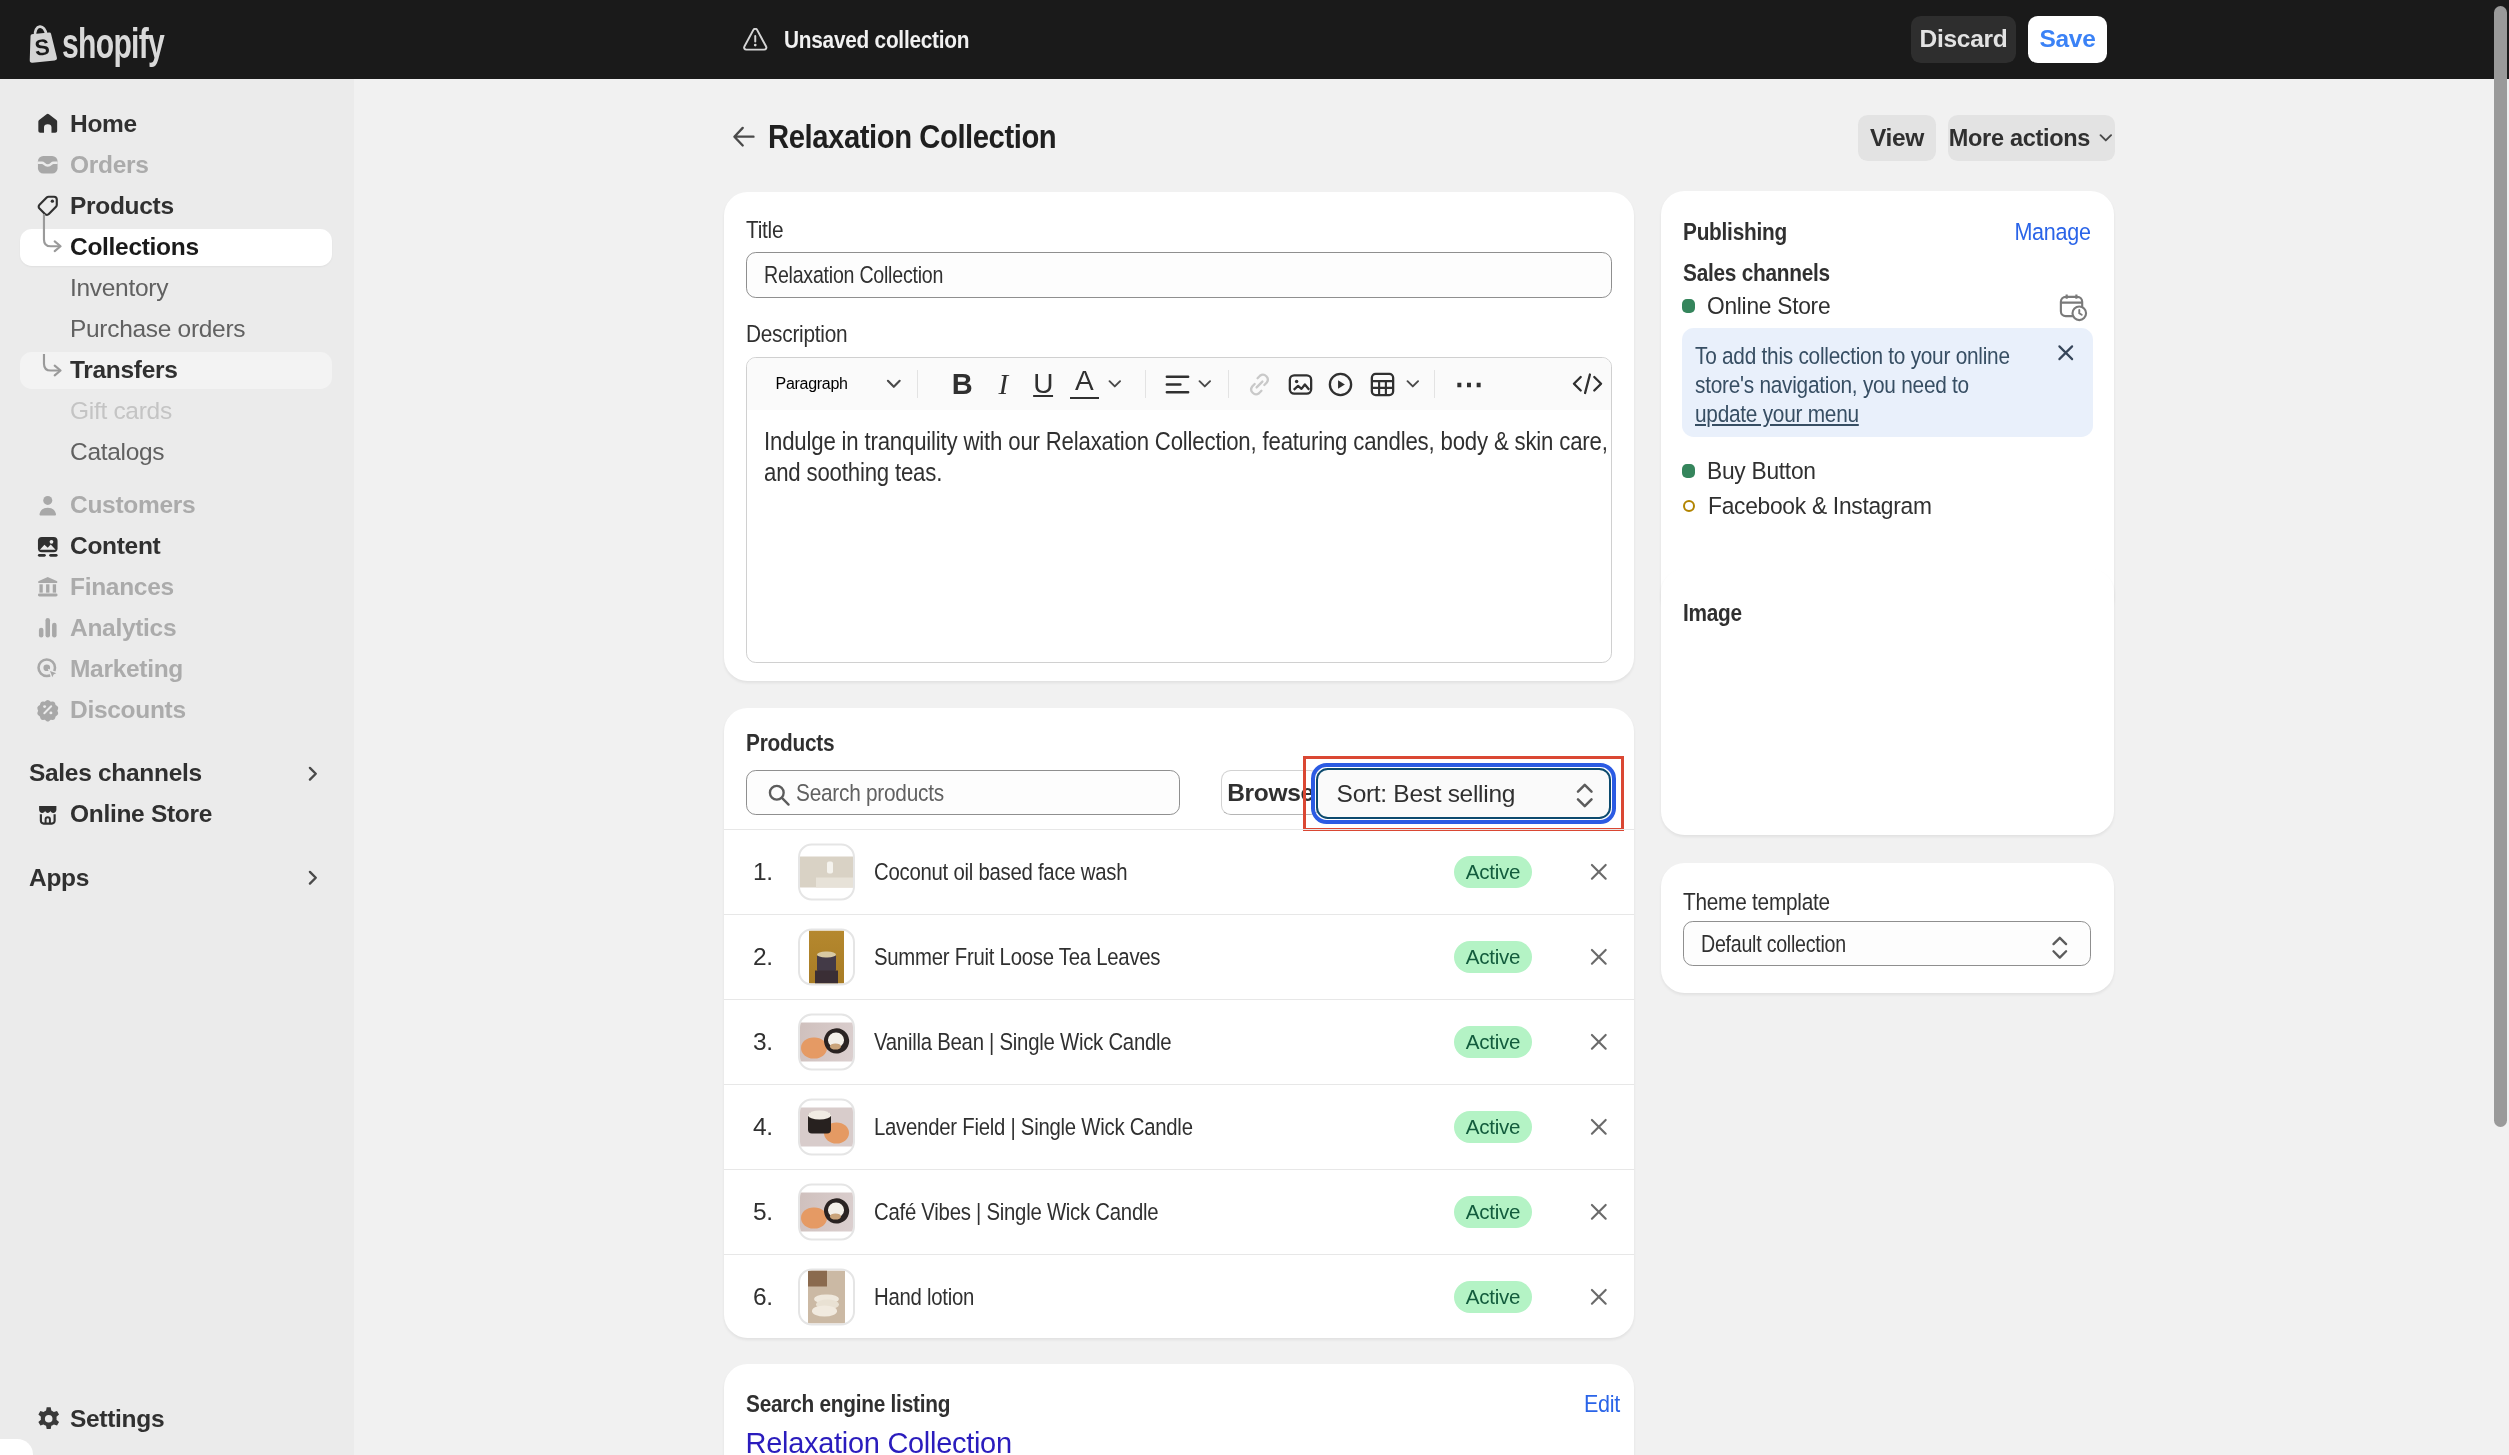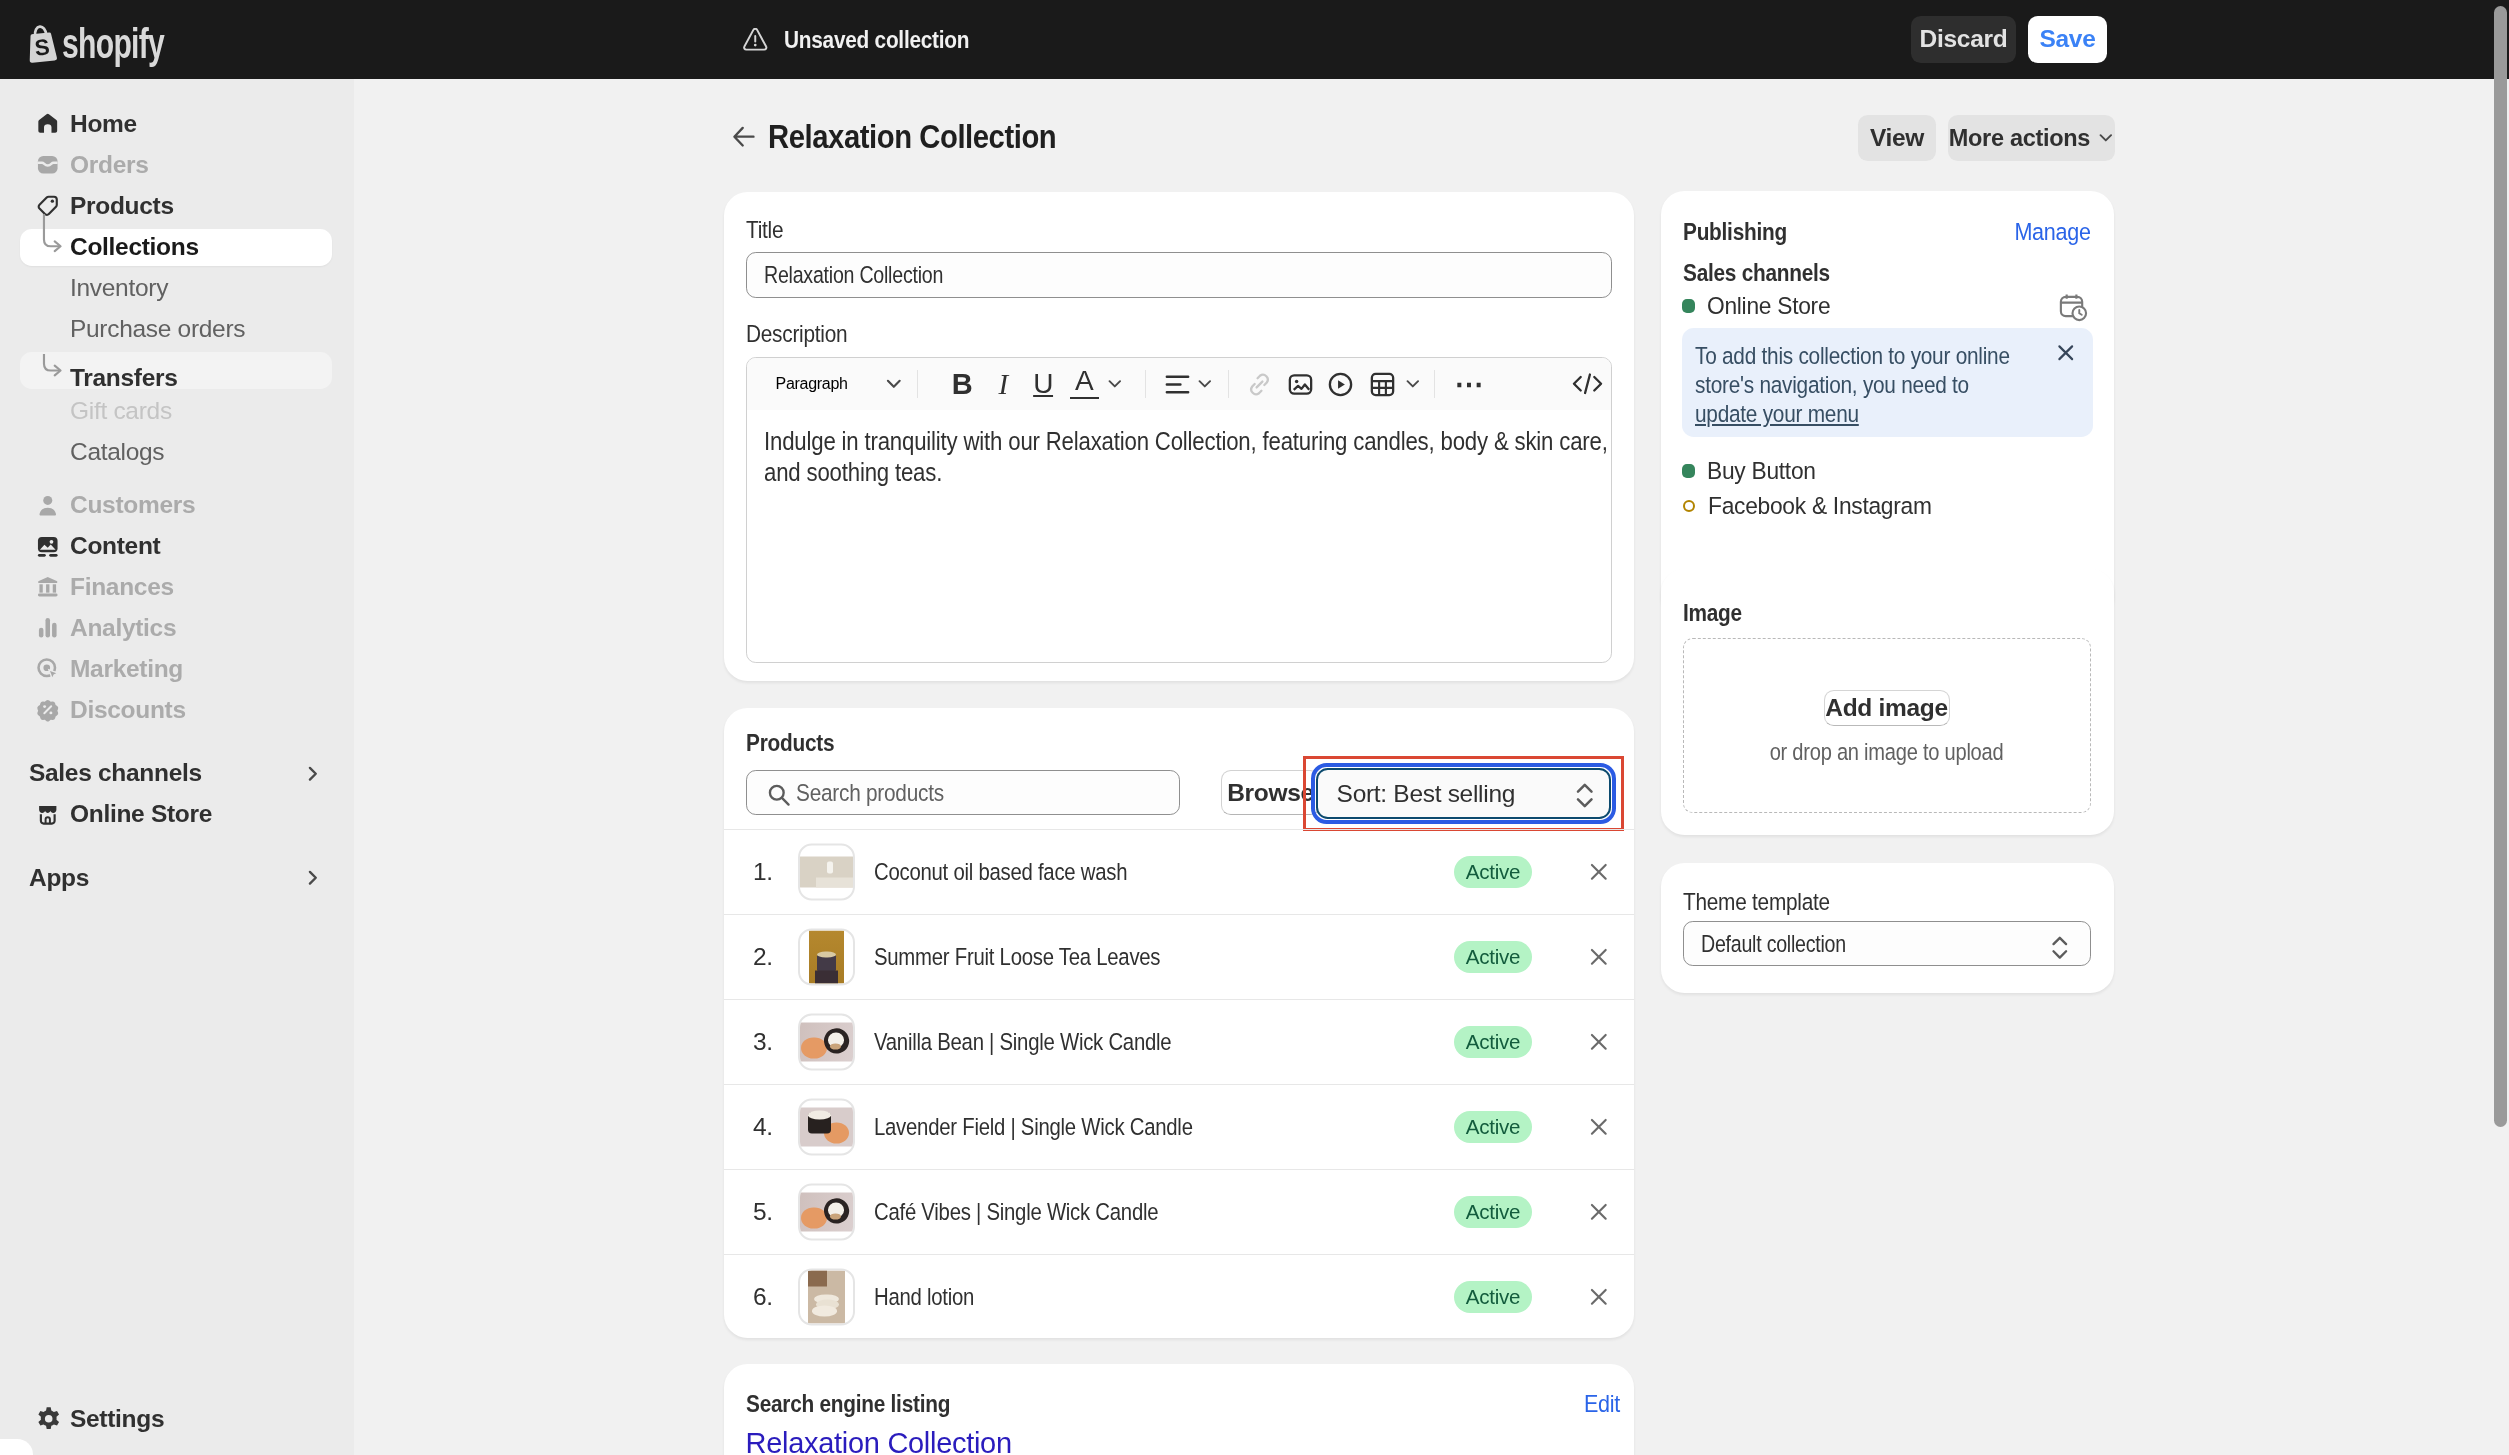--- a/index.html
+++ b/index.html
@@ -19,21 +19,21 @@
 
 .sidebar { position:absolute; left:0; top:79px; width:354px; height:1376px; background:#ebebeb; }
 .nav { padding-top:24.5px; }
 .row { position:relative; height:41px; }
 .row .ic { position:absolute; left:35px; top:7.8px; width:25.5px; height:25.5px; }
 .row .lb { position:absolute; left:70px; top:50%; transform:translateY(-50%); font-size:24.5px; font-weight:bold; color:#303030; white-space:nowrap; z-index:2; }
 .row.dim .lb { color:#ababab; }
 .row.sub .lb { font-weight:normal; color:#616161; }
 .row.sub.dim .lb { color:#c4c4c4; }
 .row.selw .lb { font-weight:bold; color:#1a1a1a; }
-.row.selg .lb { font-weight:bold; color:#303030;margin-top:8px; }
+.row.selg .lb { font-weight:bold; color:#303030; }
 .row.selw::before { content:''; position:absolute; left:19.6px; right:21.6px; top:2px; bottom:2px; background:#fff; border-radius:11.8px; box-shadow:0 1px 2px rgba(0,0,0,.05); }
 .row.selg::before { content:''; position:absolute; left:19.6px; right:21.6px; top:2px; bottom:2px; background:#f3f3f3; border-radius:11.8px; }
 .elbow { position:absolute; z-index:2; }
 .sp12 { height:11.8px; }
 .sp23 { height:22.5px; }
 .hdr { position:relative; height:41px; }
 .hdr .lb { position:absolute; left:29px; top:50%; transform:translateY(-50%); font-size:24.5px; font-weight:bold; color:#303030; }
 .hdr .chev { position:absolute; left:306px; top:8.8px; }
 .settings { position:absolute; left:0; top:1319px; width:100%; height:41px; }
 .corner { position:absolute; left:0; bottom:0; width:33px; height:15.7px; background:#fff; border-top-right-radius:15.7px; }
@@ -502,24 +502,20 @@
       <span class="t">Buy Button</span>
     </div>
   <div class="chrow" style="top:301px;">
       <span class="ring"></span>
       <span class="t">Facebook &amp; Instagram</span>
     </div>
 </div>
 
 <div class="card cardI">
   <div class="lab b" style="left:21.6px; top:30px;">Image</div>
-  <div class="dashed">
-    <div class="btn-addimg">Add image</div>
-    <div class="droptxt" style="transform:scaleX(0.82); transform-origin:center center;">or drop an image to upload</div>
-  </div>
 </div>
 
 <div class="card cardT">
   <div class="lab" style="left:21.6px; top:24.5px;">Theme template</div>
   <div class="input ttsel">
       <span style="display:inline-block; transform:scaleX(0.8); transform-origin:left center;">Default collection</span>
     </div>
   <svg class="ttud" width="21.6" height="27.4" viewBox="0 0 24 30">
       <path d="M5 11l7-7 7 7M5 19l7 7 7-7" fill="none" stroke="#5c5c5c" stroke-width="2.6" stroke-linecap="round" stroke-linejoin="round"></path>
     </svg>

